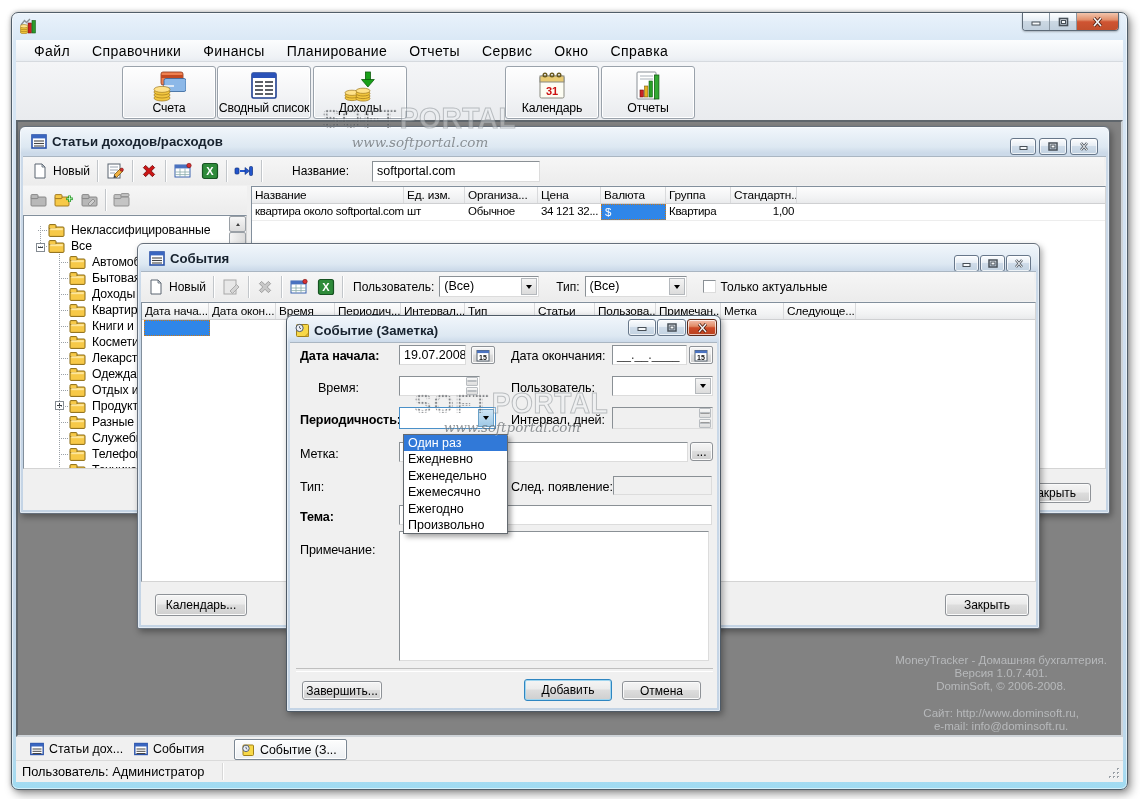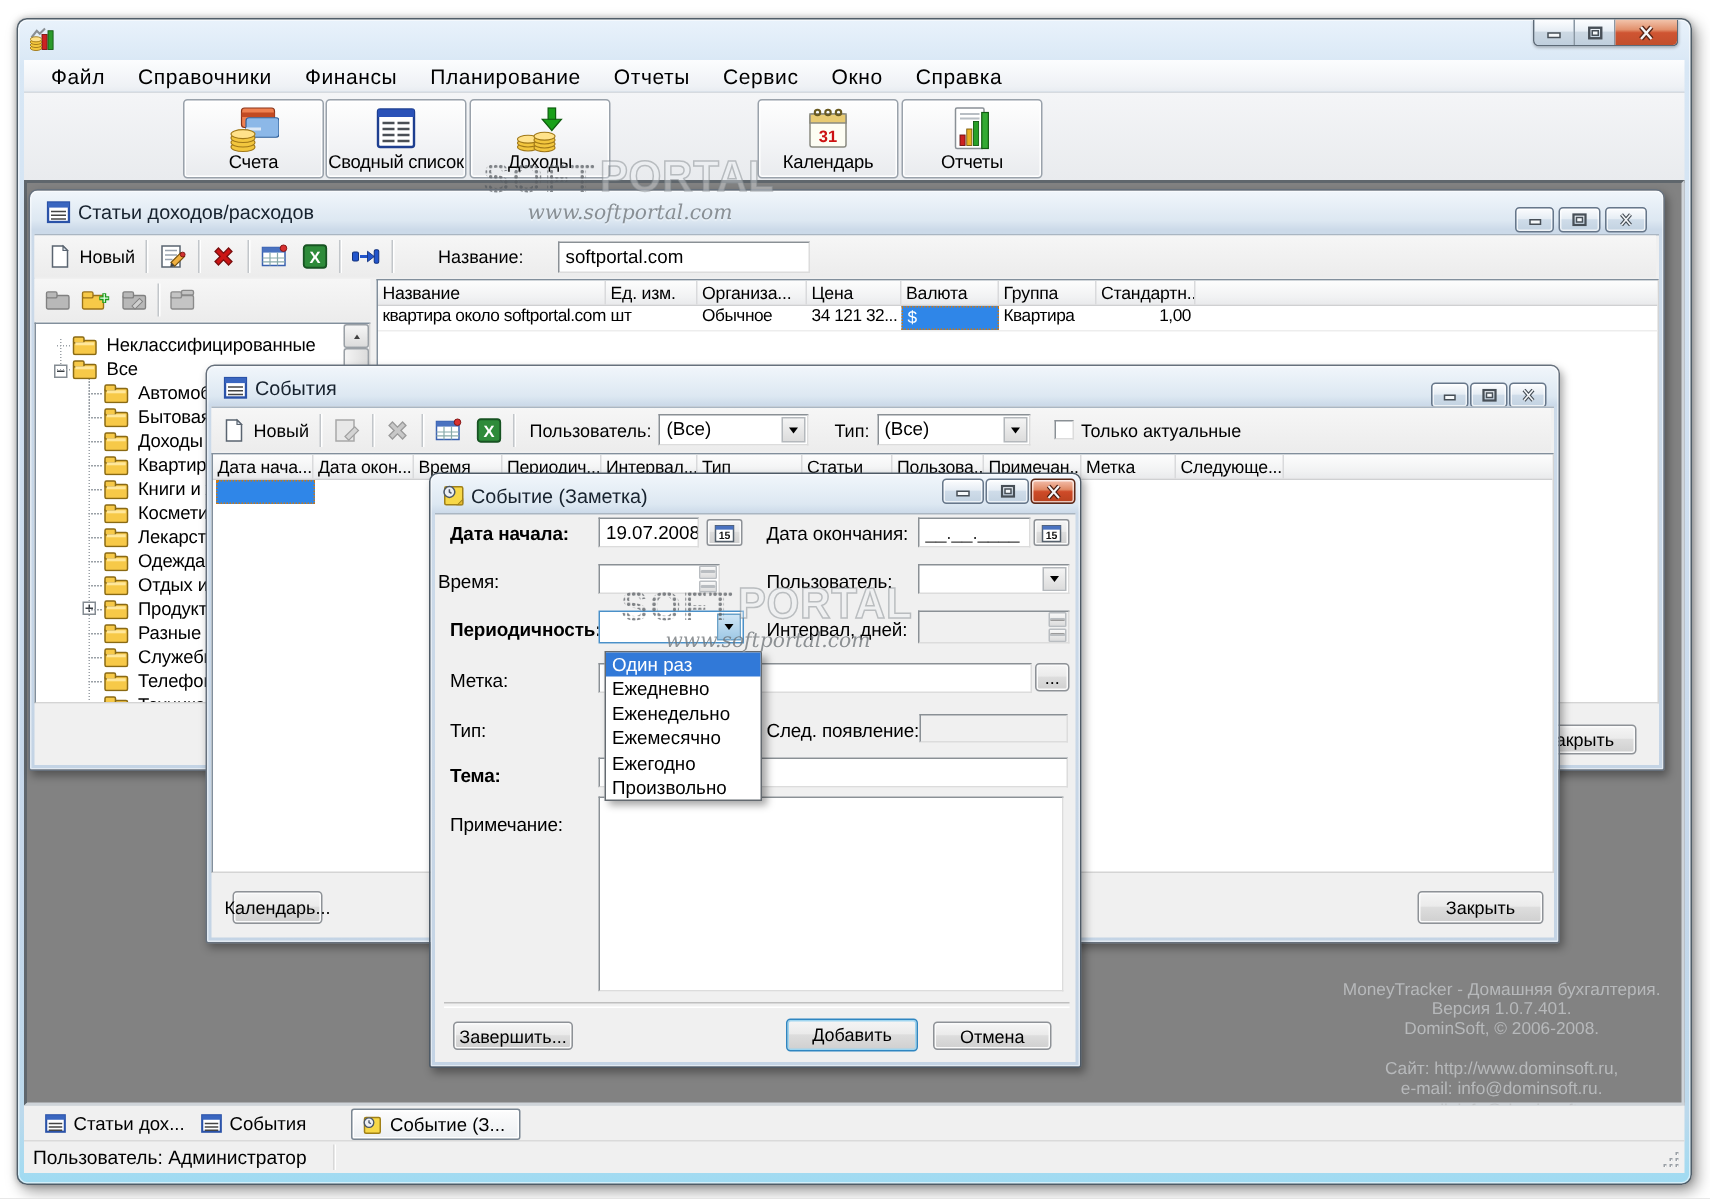--- a/index.html
+++ b/index.html
@@ -49,21 +49,21 @@
   .statusbar{position:absolute;left:4px;top:747px;width:1107px;height:21px;background:#f0f0f0;
     border-top:1px solid #dadada;}
   .statusbar .stext{position:absolute;left:6px;top:3px;font-size:12.8px;color:#000;}
   .statusbar .sdiv{position:absolute;left:206px;top:2px;width:1px;height:17px;background:#d8d8d8;box-shadow:1px 0 0 #fff;}
   .grip{position:absolute;right:2px;bottom:2px;width:15px;height:15px;}
   
   .mdiwin{position:absolute;border:1px solid #66707c;border-radius:6px 6px 2px 2px;
     background:linear-gradient(180deg,#f1f6fb 0%,#dde8f2 20px,#ccdae9 26px,#c4d4e5 100%);
     box-shadow:0 0 0 1px rgba(255,255,255,.5) inset, 2px 3px 6px rgba(0,0,0,.35);}
   .mdiwin .wtitle{position:absolute;left:3px;top:3px;right:3px;height:23px;}
-  .mdiwin .wtitle .wtext{position:absolute;left:29px;top:4px;font-size:13.2px;color:#17222e;white-space:nowrap;}
+  .mdiwin .wtitle .wtext{position:absolute;left:29px;top:4px;font-size:13.2px;color:#17222e;white-space:nowrap;font-weight:bold;}
   .mdiwin .wtitle .wico{position:absolute;left:8px;top:4px;}
   .wbody{position:absolute;left:3px;right:3px;bottom:3px;background:#f0f0f0;border-top:1px solid #aab6c2;}
   .ccb{position:absolute;height:15px;border:1px solid #67778a;border-radius:3px;
     background:linear-gradient(180deg,#fcfdfe 0%,#e6edf4 45%,#cfdce9 50%,#c2d2e1 100%);
     box-shadow:0 0 0 1px rgba(255,255,255,.7) inset;display:flex;align-items:center;justify-content:center;}
   .ccb.close-red{background:linear-gradient(180deg,#f4c0ae 0%,#e08a66 42%,#ce4a28 52%,#b8421f 100%);
     border-color:#5d2a1a;}
   
   .wtool{position:absolute;background:linear-gradient(180deg,#f6f6f6,#ececec);display:flex;align-items:center;}
   .tsep{width:1px;height:22px;background:#c2c6ca;box-shadow:1px 0 0 #fff;margin:0 4px;flex:none;}
@@ -762,21 +762,21 @@
           <span class="lcol" style="width:60px">Статьи</span>
           <span class="lcol" style="width:61px">Пользова...</span>
           <span class="lcol" style="width:65px">Примечан...</span>
           <span class="lcol" style="width:63px">Метка</span>
           <span class="lcol" style="width:72px">Следующе...</span>
           <span class="lcol" style="flex:1;border-right:none"></span>
         </div>
         <span class="selcell" style="position:absolute;left:2px;top:17px;width:66px;height:16px"></span>
       </div>
 
-      <span class="cbtn" style="left:14px;top:322px;width:60px;height:22px">Календарь...</span>
+      <span class="cbtn" style="left:14px;top:322px;width:92px;height:22px">Календарь...</span>
       <span class="cbtn" style="left:804px;top:322px;width:84px;height:22px">Закрыть</span>
     </div>
   </div>
 
   <div class="mdiwin" style="left:286px;top:315px;width:433px;height:395px;z-index:30;border-color:#4e5a66">
     <div class="wtitle">
       <span class="wico" style="left:4px;top:3px">
         <svg width="16" height="16" viewBox="0 0 16 16">
           <rect x="2.5" y="2.5" width="12" height="12" rx="1" fill="#f7d848" stroke="#a08018" stroke-width="1"></rect>
           <polygon points="11,14.5 14.5,11 14.5,14.5" fill="#e8bc30" stroke="#a08018" stroke-width=".7"></polygon>
@@ -817,21 +817,21 @@
       <span class="flabel" style="left:221px;top:6px">Дата окончания:</span>
       <span class="cinput" style="left:322px;top:2px;width:75px;height:20px;color:#333">__.__.____</span>
       <span class="cbtn" style="left:399px;top:3px;width:24px;height:18px;border-radius:2px">
         <svg width="14" height="13" viewBox="0 0 14 13">
           <rect x="1" y="1.5" width="12" height="10.5" fill="#fff" stroke="#55606c" stroke-width="1"></rect>
           <rect x="1" y="1.5" width="12" height="2.6" fill="#4a72c0"></rect>
           <text x="7" y="10.5" text-anchor="middle" font-family="Liberation Sans,sans-serif" font-size="7" font-weight="bold" fill="#111">15</text>
         </svg>
       </span>
 
-      <span class="flabel" style="left:2px;top:38px">Время:</span>
+      <span class="flabel" style="left:28px;top:38px">Время:</span>
       <span class="cinput" style="left:109px;top:33px;width:81px;height:20px"></span>
       <span class="spin" style="left:176px;top:34px;height:18px">
           <span>
             <span class="arr-u6"></span>
           </span>
           <span>
             <span class="arr-d6"></span>
           </span>
         </span>
       <span class="flabel" style="left:221px;top:38px">Пользователь:</span>

